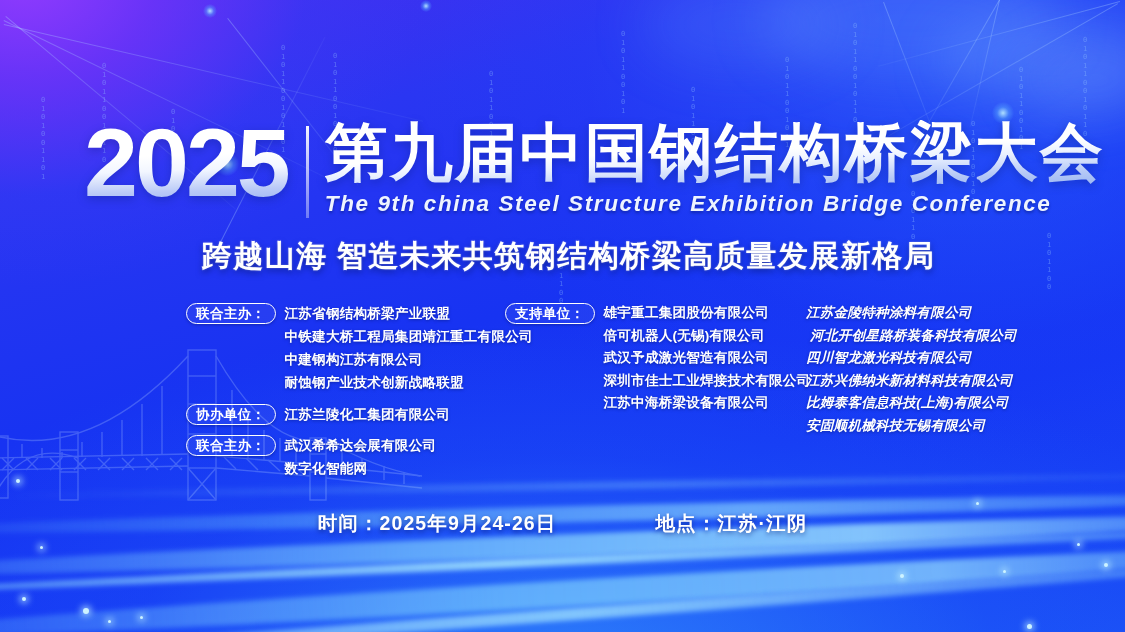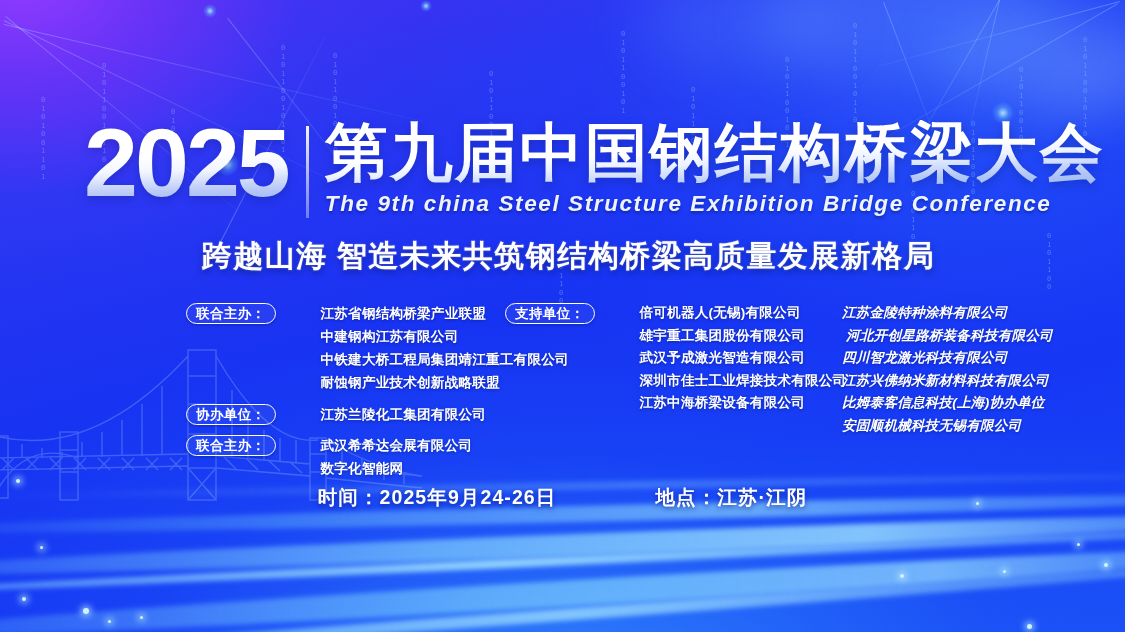--- a/index.html
+++ b/index.html
@@ -101,34 +101,33 @@
     color:#ffffff; font-size:13.5px; font-weight:700; letter-spacing:.4px;
     white-space:nowrap; background:rgba(255,255,255,.05);
     box-shadow:0 1px 3px rgba(5,20,100,.40);
   }
 
   .lines { margin-left:9px; }
   .line {
     font-size:13.6px; font-weight:700; color:#ffffff; line-height:23px;
     letter-spacing:.2px; white-space:nowrap;
     text-shadow:0 1px 3px rgba(6,24,110,.55);
-    margin-left:36px;
   }
   .line.indent { padding-left:4px; }
 
   #col-b .line, #col-c .line { line-height:22.5px; }
   #col-b .lines { margin-left:9px; }
   #col-c .lines { margin-left:0; }
 
   .spacer-a { height:9px; }
   .spacer-b { height:8px; }
 
   
   #meta {
-    position:absolute; left:0; right:0; top:484px; text-align:center;
+    position:absolute; left:0; right:0; top:510px; text-align:center;
     color:#ffffff; font-size:19.5px; font-weight:700; letter-spacing:1.1px;
     text-shadow:0 2px 5px rgba(6,24,110,.60);
   }
   #meta .gap { display:inline-block; width:86px; }
 </style>
 </head>
 <body>
 
 <div id="banner">
 
@@ -255,22 +254,22 @@
     <div id="subtitle">跨越山海 智造未来共筑钢结构桥梁高质量发展新格局</div>
 
     <div id="orgs">
 
       <div class="col" id="col-a">
 
         <div class="grp">
           <span class="pill">联合主办：</span>
           <div class="lines">
             <div class="line">江苏省钢结构桥梁产业联盟</div>
+            <div class="line">中铁建大桥工程局集团靖江重工有限公司</div>
             <div class="line">中建钢构江苏有限公司</div>
-            <div class="line">中铁建大桥工程局集团靖江重工有限公司</div>
             <div class="line">耐蚀钢产业技术创新战略联盟</div>
           </div>
         </div>
 
         <div class="spacer-a"></div>
 
         <div class="grp">
           <span class="pill">协办单位：</span>
           <div class="lines">
             <div class="line">江苏兰陵化工集团有限公司</div>
@@ -286,37 +285,37 @@
             <div class="line">数字化智能网</div>
           </div>
         </div>
 
       </div>
 
       <div class="col" id="col-b">
         <div class="grp">
           <span class="pill">支持单位：</span>
           <div class="lines">
+            <div class="line">雄宇重工集团股份有限公司</div>
             <div class="line">倍可机器人(无锡)有限公司</div>
-            <div class="line">雄宇重工集团股份有限公司</div>
             <div class="line">武汉予成激光智造有限公司</div>
             <div class="line">深圳市佳士工业焊接技术有限公司</div>
             <div class="line">江苏中海桥梁设备有限公司</div>
           </div>
         </div>
       </div>
 
       <div class="col" id="col-c">
         <div class="grp">
           <div class="lines">
             <div class="line">江苏金陵特种涂料有限公司</div>
             <div class="line indent">河北开创星路桥装备科技有限公司</div>
             <div class="line">四川智龙激光科技有限公司</div>
             <div class="line">江苏兴佛纳米新材料科技有限公司</div>
-            <div class="line">比姆泰客信息科技(上海)协办单位</div>
+            <div class="line">比姆泰客信息科技(上海)有限公司</div>
             <div class="line">安固顺机械科技无锡有限公司</div>
           </div>
         </div>
       </div>
 
     </div>
 
     <div id="meta">
       <span>时间：</span><span>2025年9月24-26日</span>
       <span class="gap"></span>

